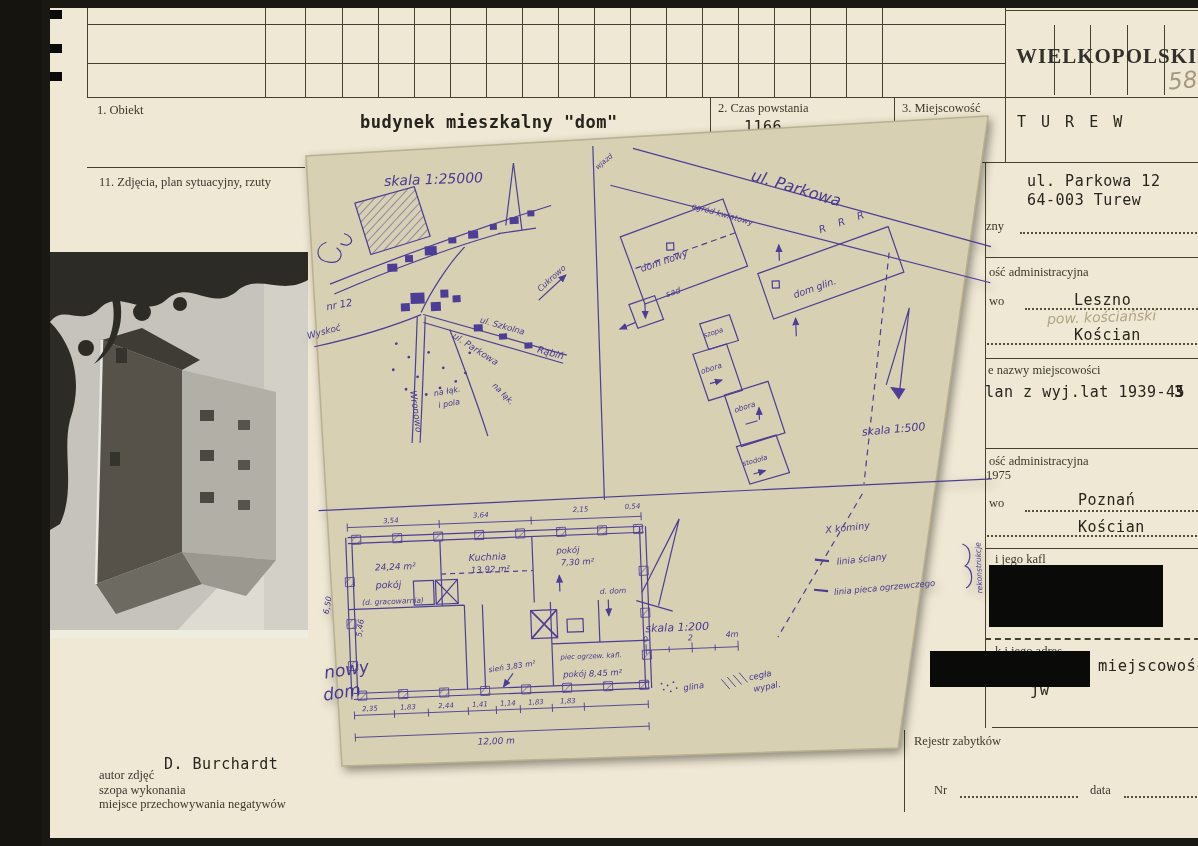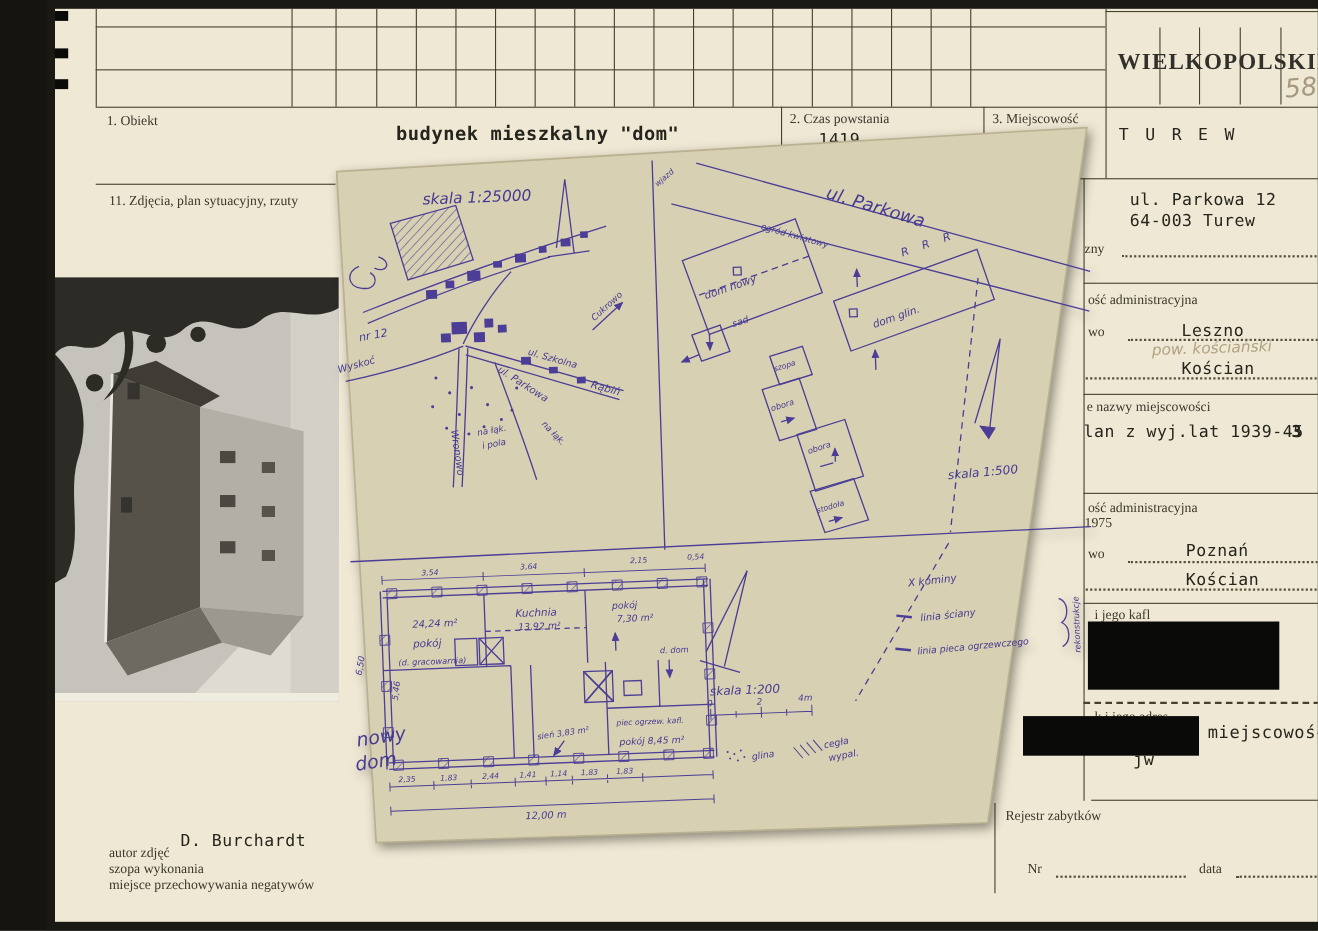--- a/index.html
+++ b/index.html
@@ -65,21 +65,21 @@
   <div class="vl" style="left:1122px;top:25px;height:70px;"></div>
   <div class="vl" style="left:1160px;top:25px;height:70px;"></div>
 
   <div class="stamp" style="left:974px;top:44px;">WIELKOPOLSKIE</div>
   <div class="pencil" style="left:1126px;top:66px;font-size:23px;transform:rotate(-5deg);color:#a5987f;">5889</div>
 
   <div class="serif" style="left:55px;top:103px;">1. Obiekt</div>
   <div class="mono" style="left:318px;top:112px;font-size:17px;font-weight:bold;">budynek mieszkalny "dom"</div>
   <div class="vl" style="left:668px;top:97px;height:55px;"></div>
   <div class="serif" style="left:676px;top:101px;">2. Czas powstania</div>
-  <div class="mono" style="left:702px;top:118px;">1419</div>
+  <div class="mono" style="left:702px;top:118px;">1166</div>
   <div class="vl" style="left:852px;top:97px;height:48px;"></div>
   <div class="serif" style="left:860px;top:101px;">3. Miejscowość</div>
   <div class="mono" style="left:975px;top:113px;letter-spacing:3px;">T U R E W</div>
 
   <div class="hl" style="left:45px;top:167px;width:218px;"></div>
   <div class="serif" style="left:57px;top:175px;">11. Zdjęcia, plan sytuacyjny, rzuty</div>
 
   <div class="hl" style="left:933px;top:162px;width:253px;"></div>
   <div class="mono" style="left:985px;top:172px;">ul. Parkowa 12</div>
   <div class="mono" style="left:985px;top:191px;">64-003 Turew</div>

